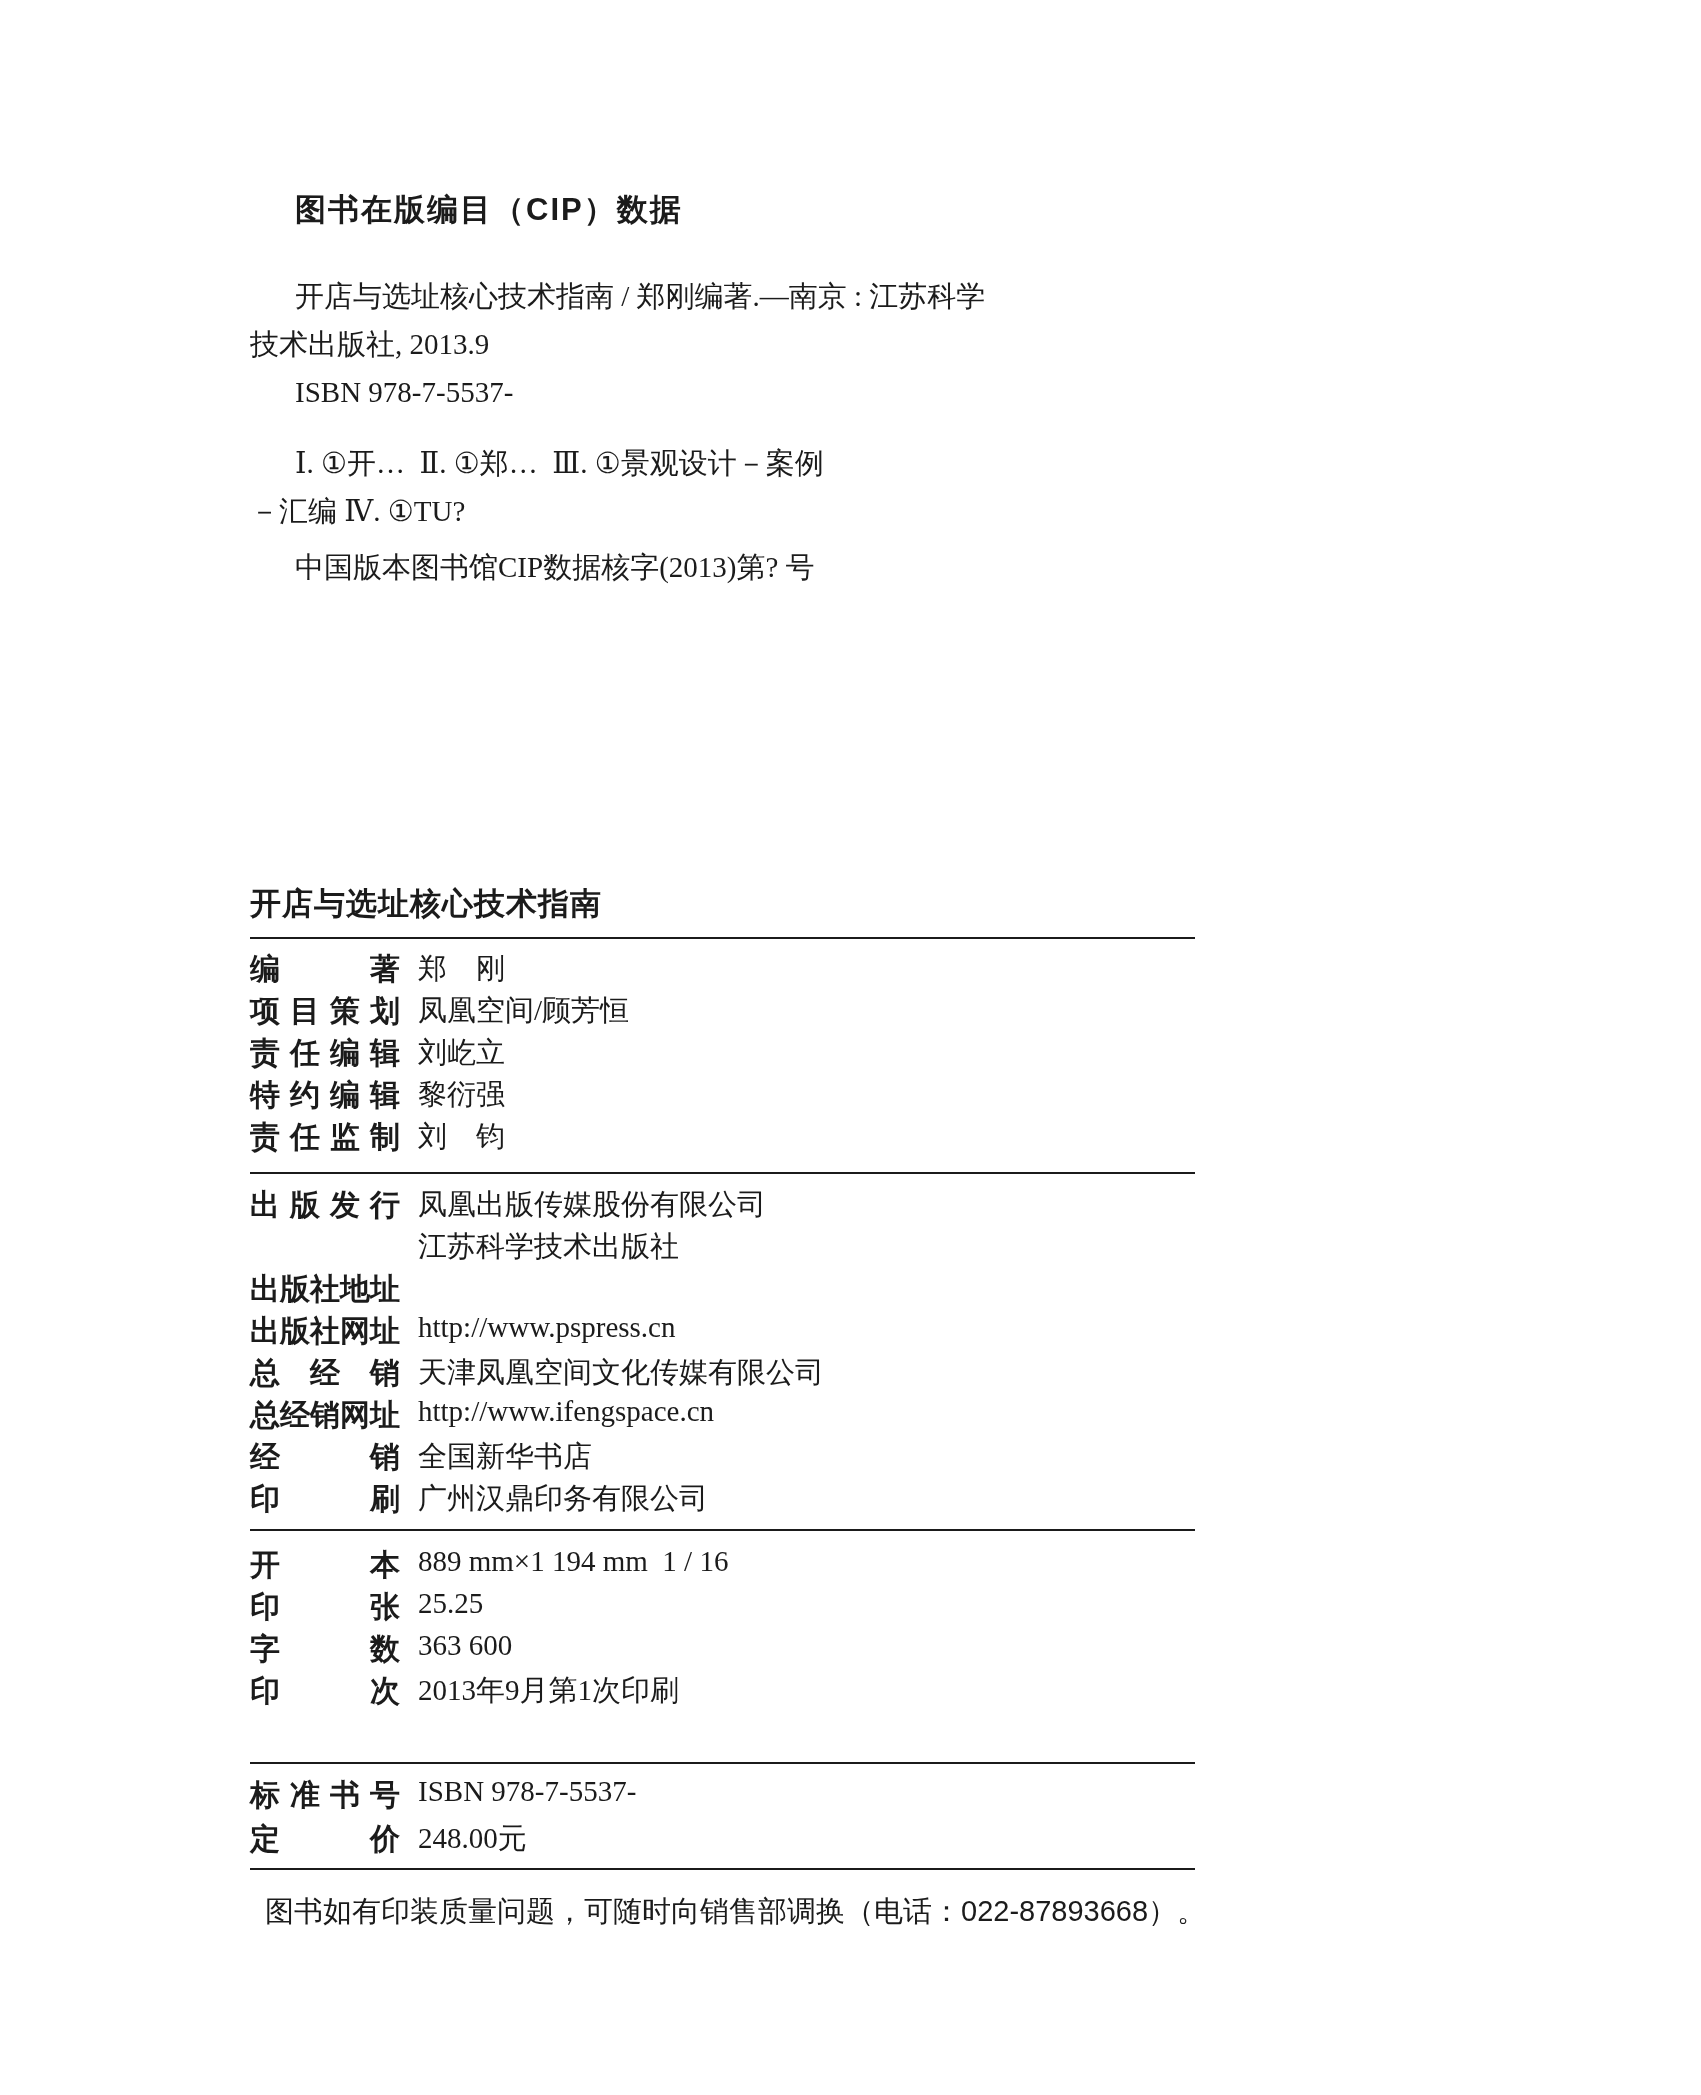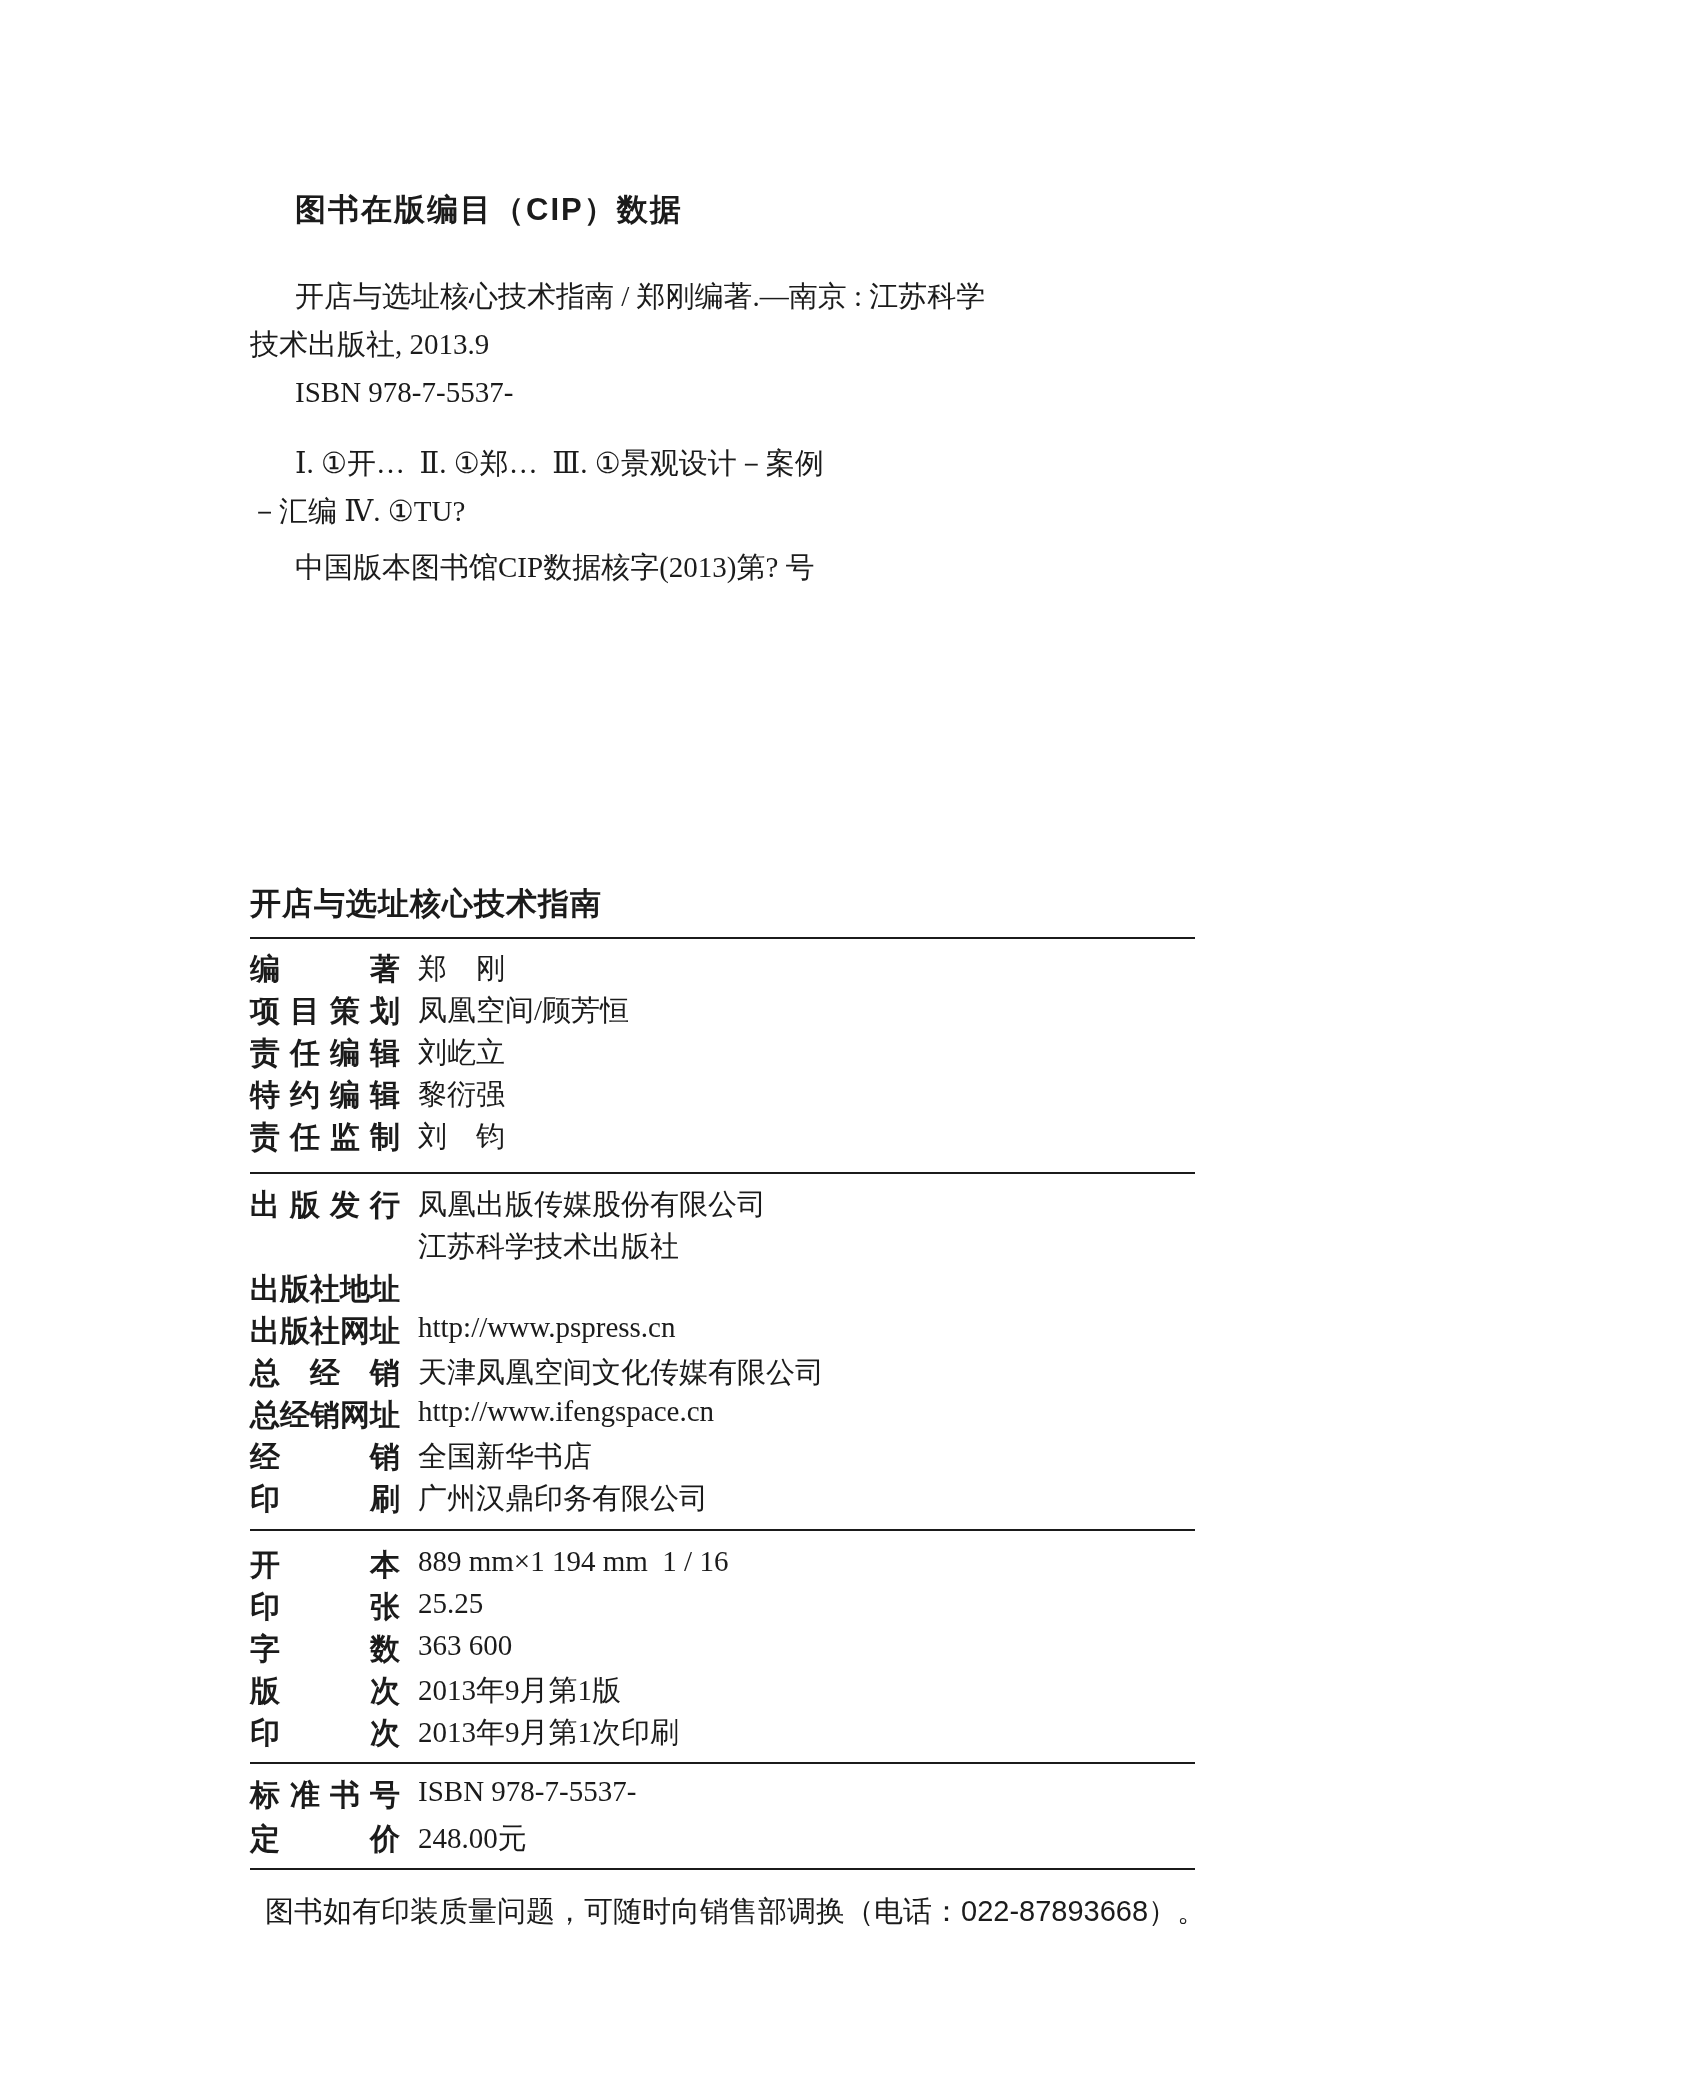--- a/index.html
+++ b/index.html
@@ -150,24 +150,20 @@
     </div>
     <div class="colophon-row">
       <span class="row-label">印 张</span>
       <span class="row-value">25.25</span>
     </div>
     <div class="colophon-row">
       <span class="row-label">字 数</span>
       <span class="row-value">363 600</span>
     </div>
     <div class="colophon-row">
-      <span class="row-label">版 次</span>
-      <span class="row-value">2013年9月第1版</span>
-    </div>
-    <div class="colophon-row">
       <span class="row-label">印 次</span>
       <span class="row-value">2013年9月第1次印刷</span>
     </div>
   </section>
 
   <div class="rule r4"></div>
 
   <section class="group g4">
     <div class="colophon-row">
       <span class="row-label">标 准 书 号</span>

